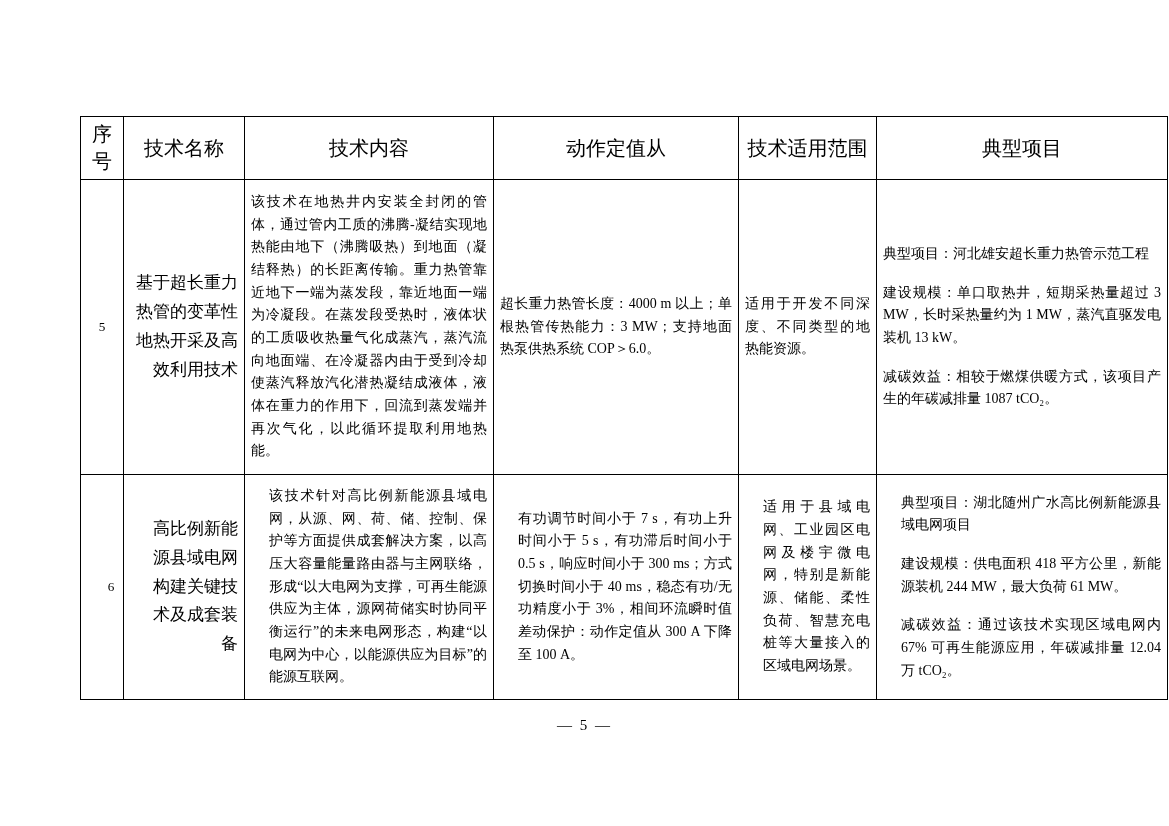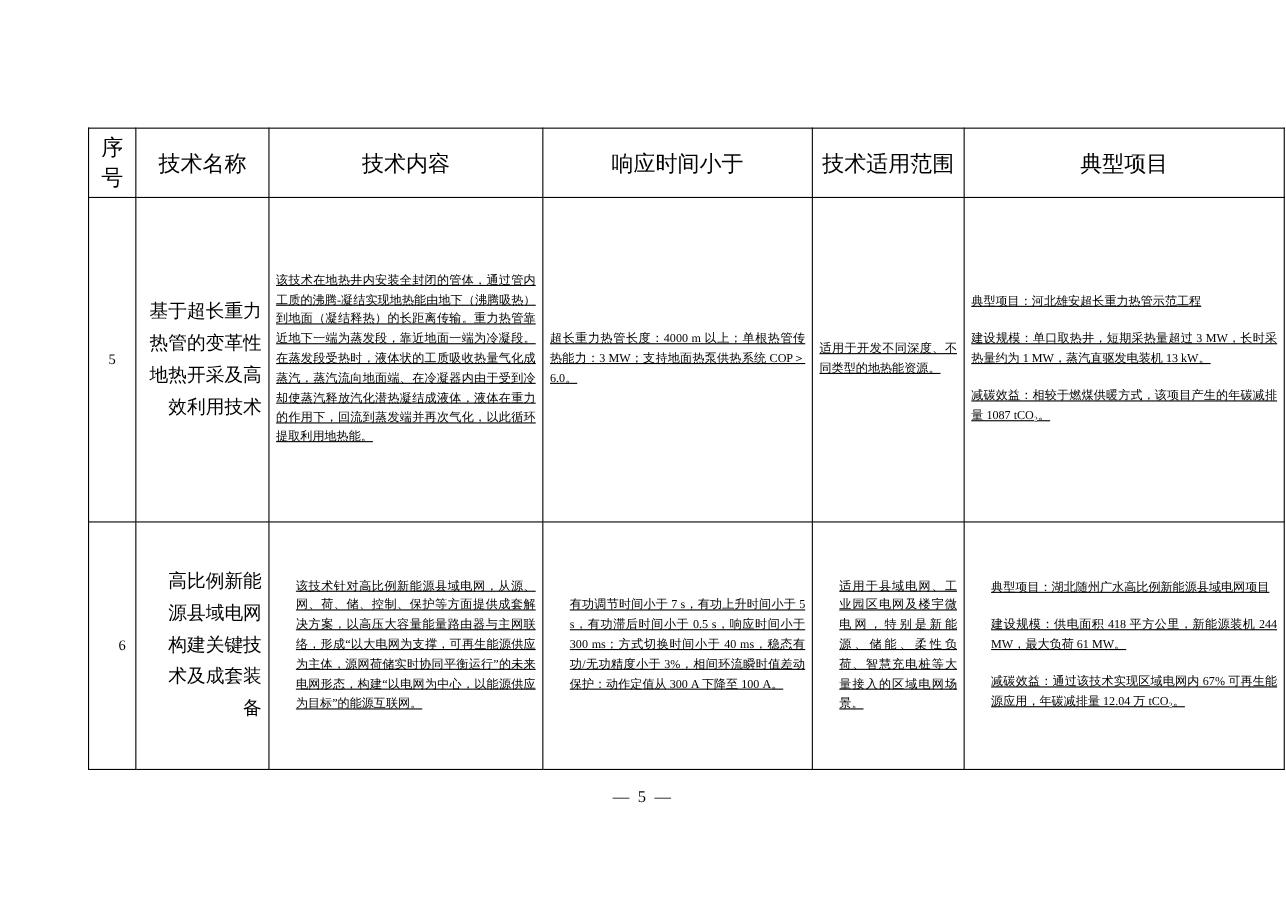--- a/index.html
+++ b/index.html
@@ -58,25 +58,24 @@
   .c-param { width: 232px; }
   .c-scope { width: 125px; }
   .c-project { width: 278px; margin-left: 40px; }
 
   .cell-name {
     font-size: 17px;
     line-height: 1.7;
     text-align: right;
   }
   .cell-body {
-    font-size: 11px;
+    font-size: 14px;
     line-height: 1.62;
     text-align: justify;
     text-justify: inter-ideograph;
-    text-decoration: underline;
   }
   .row-5 td { height: 286px; }
   .row-6 td { height: 216px; padding-left: 24px; }
   .para { margin: 0; }
   .para + .para { margin-top: 16px; }
   .page-number {
     position: absolute;
     left: 0;
     top: 717px;
     width: 1169px;
@@ -89,21 +88,21 @@
 <body>
 
 <div class="page">
 
   <table class="doc-table">
     <tbody>
       <tr>
         <td class="col-head c-no">序号</td>
         <td class="col-head c-name">技术名称</td>
         <td class="col-head c-content">技术内容</td>
-        <td class="col-head c-param">响应时间小于</td>
+        <td class="col-head c-param">动作定值从</td>
         <td class="col-head c-scope">技术适用范围</td>
         <td class="col-head c-project">典型项目</td>
       </tr>
 
       <tr class="row-5">
         <td class="cell-center">5</td>
         <td class="cell-name">基于超长重力热管的变革性地热开采及高效利用技术</td>
         <td class="cell-body">该技术在地热井内安装全封闭的管体，通过管内工质的沸腾-凝结实现地热能由地下（沸腾吸热）到地面（凝结释热）的长距离传输。重力热管靠近地下一端为蒸发段，靠近地面一端为冷凝段。在蒸发段受热时，液体状的工质吸收热量气化成蒸汽，蒸汽流向地面端、在冷凝器内由于受到冷却使蒸汽释放汽化潜热凝结成液体，液体在重力的作用下，回流到蒸发端并再次气化，以此循环提取利用地热能。</td>
         <td class="cell-body">超长重力热管长度：4000 m 以上；单根热管传热能力：3 MW；支持地面热泵供热系统 COP＞6.0。</td>
         <td class="cell-body">适用于开发不同深度、不同类型的地热能资源。</td>

